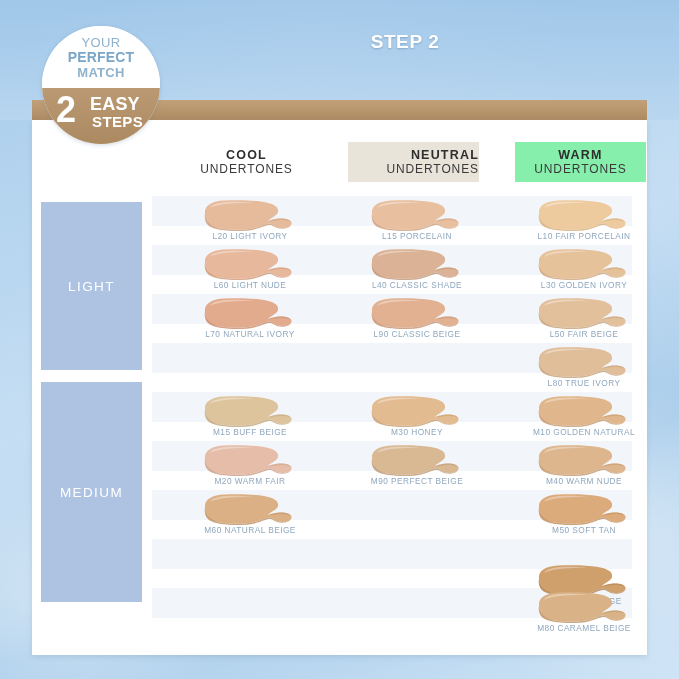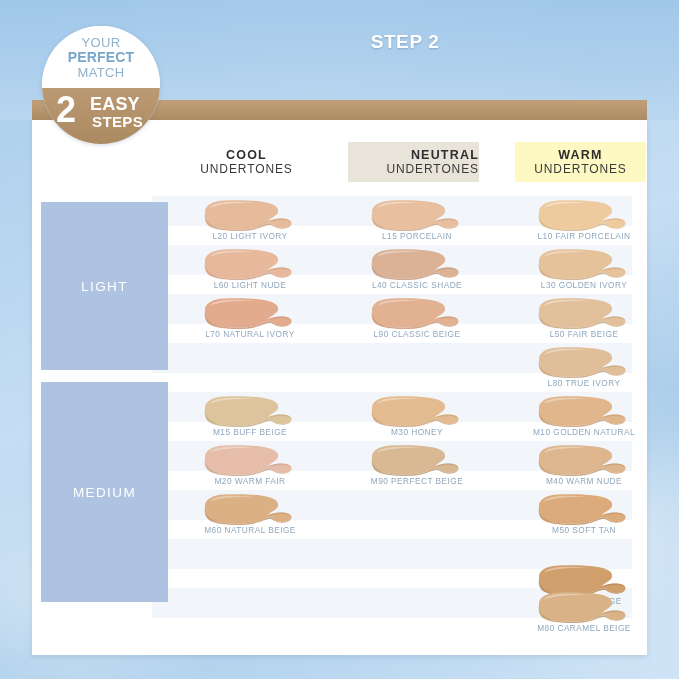--- a/index.html
+++ b/index.html
@@ -57,21 +57,21 @@
     box-shadow:0 1px 4px rgba(100,130,160,.30);
   }
   #badge .top{position:absolute;left:0;top:0;width:100%;height:62px;background:#ffffff;}
   #badge .bot{position:absolute;left:0;top:62px;width:100%;height:56px;
      background:linear-gradient(180deg,#bb9a73 0%,#ab8a62 100%);}
   #badge .b-your{position:absolute;top:9px;left:0;width:100%;text-align:center;
      font-size:13px;color:#8eb2cd;letter-spacing:.3px;}
   #badge .b-perfect{position:absolute;top:23px;left:0;width:100%;text-align:center;
      font-size:14px;font-weight:bold;color:#7aa7c8;letter-spacing:.2px;}
   #badge .b-match{position:absolute;top:39px;left:0;width:100%;text-align:center;
-     font-size:13px;color:#8eb2cd;letter-spacing:.3px;}
+     font-size:13px;color:#8eb2cd;letter-spacing:.3px;font-weight:bold;}
   #badge .b-two{position:absolute;top:66px;left:14px;font-size:36px;font-weight:bold;
      color:#ffffff;line-height:36px;}
   #badge .b-easy{position:absolute;top:68px;left:48px;font-size:18px;font-weight:bold;
      color:#ffffff;letter-spacing:.2px;}
   #badge .b-steps{position:absolute;top:87px;left:50px;font-size:15px;font-weight:bold;
      color:#ffffff;letter-spacing:.4px;}
 
   
   .col-head{
     position:absolute;z-index:4;width:131px;height:40px;text-align:center;
@@ -82,21 +82,21 @@
   #head-cool{left:181px;top:142px;background:#b6cbd2;}
   #head-neutral{left:348px;top:142px;background:#e8e4d9;}
   #head-warm{left:515px;top:142px;background:#e0ab94;}
 
   
   #stripes{position:absolute;left:152px;top:196px;width:480px;height:415px;z-index:3;}
   .stripe{position:absolute;left:0;width:480px;height:30px;background:#f2f6fa;}
 
   
   .level{
-    position:absolute;z-index:4;width:127px;background:#aec3e2;
+    position:absolute;z-index:4;width:101px;background:#aec3e2;
     display:flex;align-items:center;justify-content:center;
     color:#ffffff;font-size:13.5px;letter-spacing:1.4px;
   }
   #level-light{left:41px;top:202px;height:168px;}
   #level-medium{left:41px;top:382px;height:220px;}
 
   
   .shade{position:absolute;z-index:5;width:160px;height:48px;}
   .blob{position:absolute;left:28px;top:0;width:100px;height:32px;}
   .blob svg{display:block;width:100px;height:32px;}
@@ -141,21 +141,21 @@
   </div>
 
 <div class="col-head" id="head-cool" style="background: #ffffff;">
   <div class="c1">COOL</div>
   <div class="c2">UNDERTONES</div>
 </div>
 <div class="col-head" id="head-neutral" style="background: rgb(232, 228, 217); align-items: flex-end;">
   <div class="c1">NEUTRAL</div>
   <div class="c2">UNDERTONES</div>
 </div>
-<div class="col-head" id="head-warm" style="background: #fef9c3;">
+<div class="col-head" id="head-warm" style="background: #86efac;">
   <div class="c1">WARM</div>
   <div class="c2">UNDERTONES</div>
 </div>
 
 <div class="level" id="level-light" style="background: rgb(174, 195, 226);">LIGHT</div>
 <div class="level" id="level-medium" style="background: rgb(174, 195, 226);">MEDIUM</div>
 
 <div id="shade-layer">
     <div class="shade" style="left: 170px; top: 199px;">
       <div class="blob">

